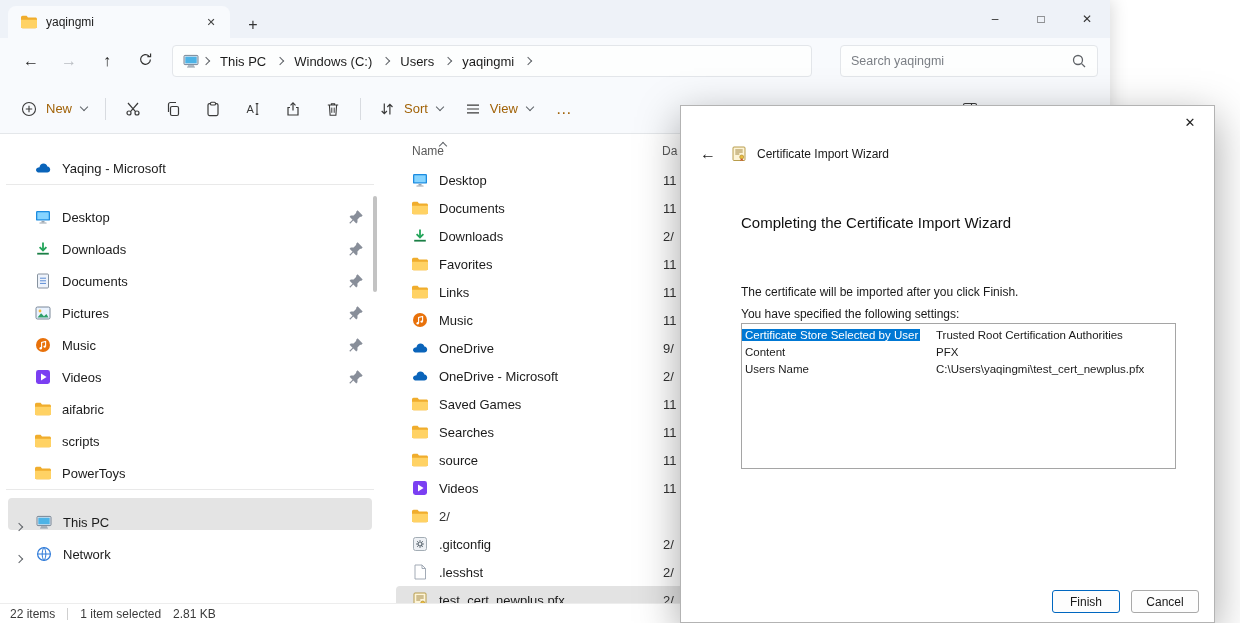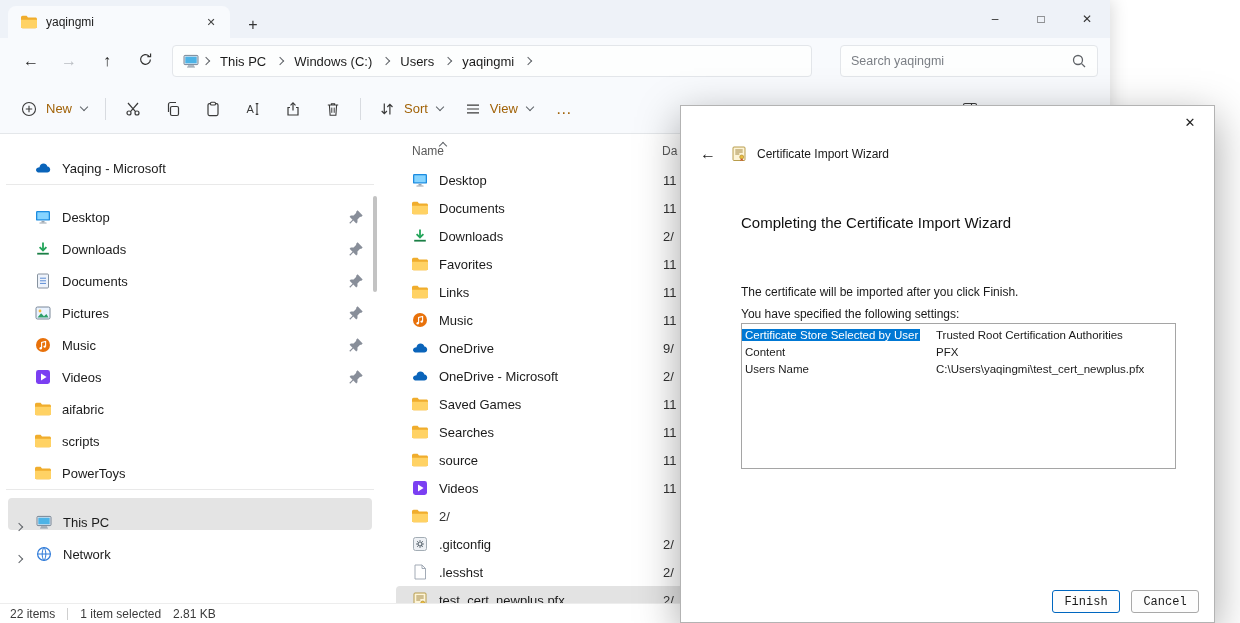--- a/index.html
+++ b/index.html
@@ -74,21 +74,21 @@
   .dlg-title{font-size:12px;color:#1a1a1a}
   .dlg-heading{position:absolute;left:60px;top:108px;font-size:15px;font-weight:normal;color:#101010}
   .dlg-desc{position:absolute;left:60px;top:179px;color:#1a1a1a}
   .dlg-settings-label{position:absolute;left:60px;top:201px;color:#1a1a1a}
   .settings-table{position:absolute;left:60px;top:217px;width:435px;height:146px;border:1px solid #a5a5a5;background:#fff;font-size:11.5px;overflow:hidden;padding-top:2px}
   .srow{display:flex;height:17px;align-items:center}
   .skey{width:178px;padding:0 3px;white-space:nowrap;overflow:hidden;flex:none}
   .skey.selected{background:#0078d4;color:#fff}
   .sval{padding:0 16px;white-space:nowrap}
   .dlg-buttons{position:absolute;right:15px;bottom:9px;display:flex;gap:11px}
-  .btn{min-width:68px;height:23px;font-size:12px;font-family:Liberation Mono, monospace;background:#fdfdfd;border:1px solid #a9a9a9;border-radius:3px;cursor:pointer;color:#1a1a1a}
+  .btn{min-width:68px;height:23px;font-size:12px;font-family:Liberation Sans, sans-serif;background:#fdfdfd;border:1px solid #a9a9a9;border-radius:3px;cursor:pointer;color:#1a1a1a}
   .btn.primary{border:1.5px solid #0067c0}
 </style>
 </head>
 <body>
 
 <div class="explorer">
 
   <div class="tabstrip">
     <div class="tab">
       <span class="ic">

